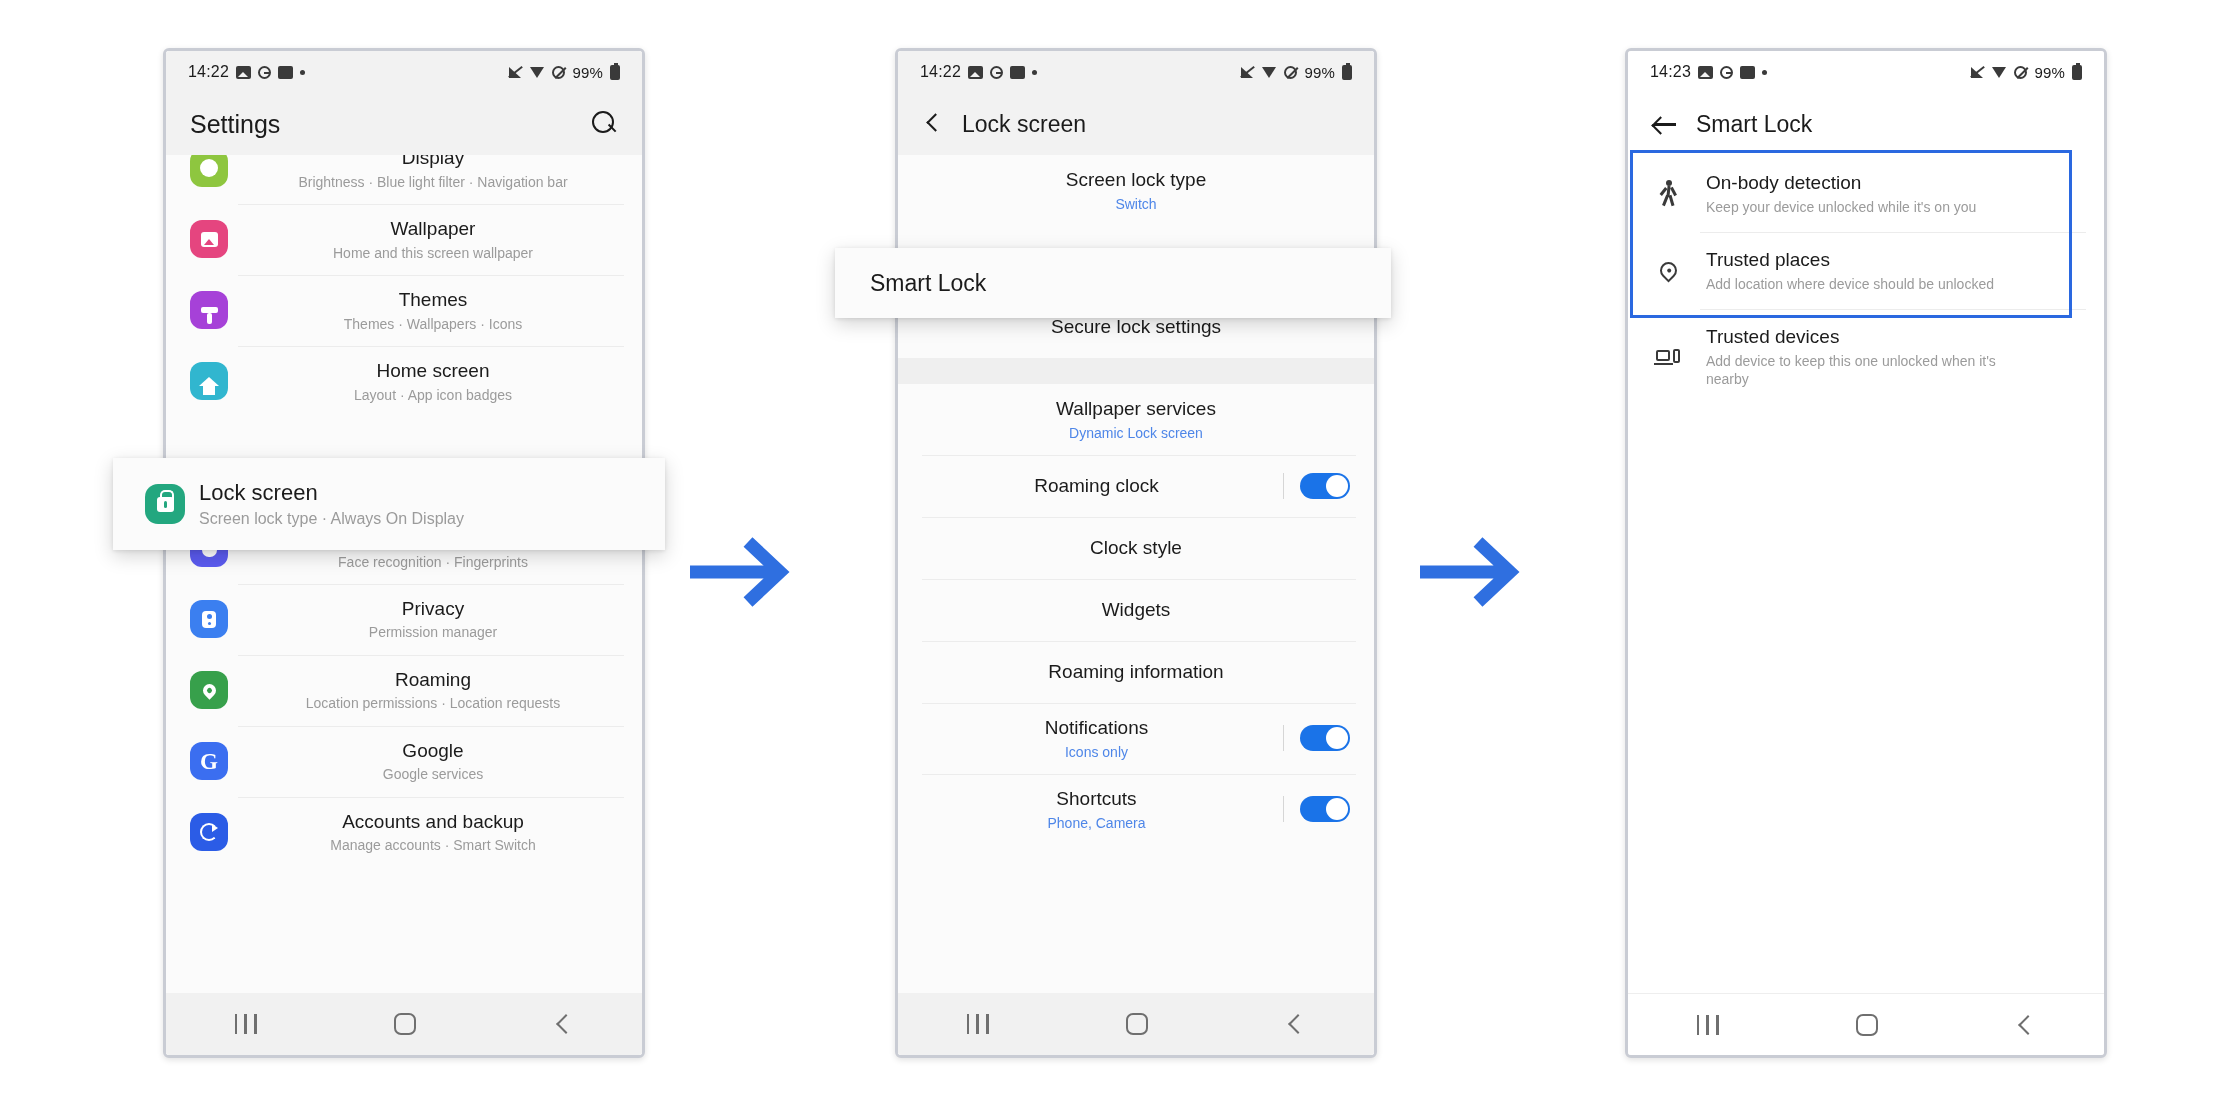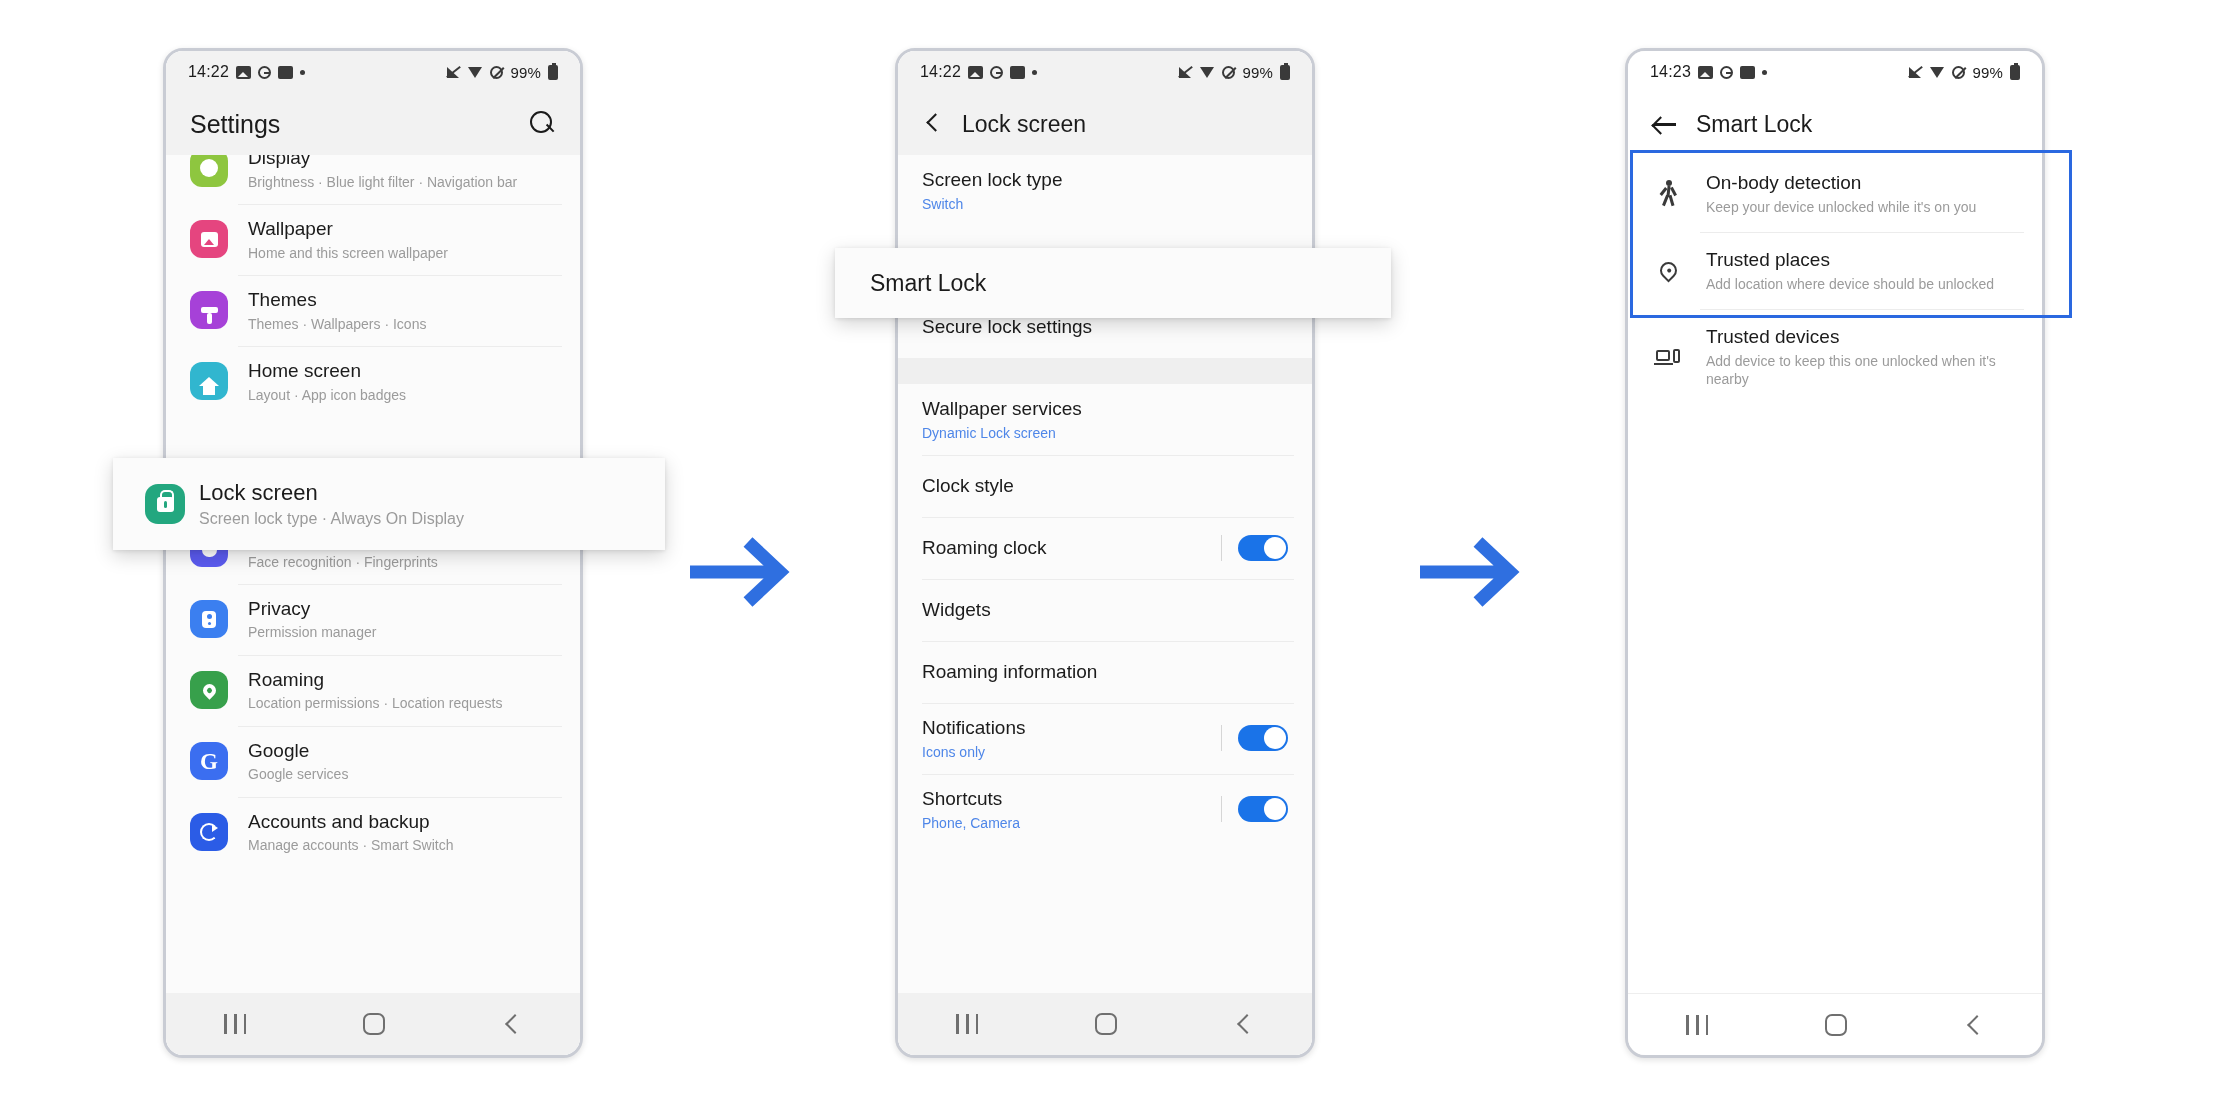--- a/index.html
+++ b/index.html
@@ -7,24 +7,24 @@
     width:2216px; height:1112px;
     background:#ffffff;
     font-family:"Liberation Sans", sans-serif;
     overflow:hidden;
   }
   .stage{ position:relative; width:2216px; height:1112px; }
 
   
   .phone{
     position:absolute;
-    width:420px; height:1010px;
+    width:482px; height:1010px;
     background:#ffffff;
     border:3px solid #c9ccd4;
-    border-radius:20px;
+    border-radius:6px;
     overflow:hidden;
     box-shadow:0 2px 6px rgba(0,0,0,.12);
   }
   #phone1{ left:163px; top:48px; }
   #phone2{ left:895px; top:48px; }
   #phone3{ left:1625px; top:48px; }
 
   .screen{ position:relative; width:100%; height:100%; background:#fbfbfb; display:flex; flex-direction:column; }
 
   
@@ -71,21 +71,21 @@
   .backarrow{ width:26px;height:22px; position:relative; flex:0 0 26px;}
   .backarrow:before{content:"";position:absolute;left:2px;top:10px;width:22px;height:2.6px;background:#1b1b1b;}
   .backarrow:after{content:"";position:absolute;left:2px;top:5.5px;width:11px;height:11px;border-left:2.6px solid #1b1b1b;border-bottom:2.6px solid #1b1b1b;transform:rotate(45deg);}
   .searchicon{ margin-left:auto; width:26px;height:26px;position:relative;}
   .searchicon:before{content:"";position:absolute;left:0;top:0;width:18px;height:18px;border:2.4px solid #1b1b1b;border-radius:50%;}
   .searchicon:after{content:"";position:absolute;left:15px;top:16px;width:10px;height:2.4px;background:#1b1b1b;transform:rotate(45deg);}
 
   
   .body{ flex:1 1 auto; overflow:hidden; background:#fbfbfb; position:relative; }
 
-  .group{ background:#fbfbfb; }
+  .group{ background:#fbfbfb;text-align:center; }
   .row{
     display:flex; align-items:center;
     padding:13px 24px;
     position:relative;
     min-height:62px;
   }
   .row + .row:before{
     content:""; position:absolute; left:72px; right:18px; top:0; height:1px; background:#ececec;
   }
   .row.noicon + .row.noicon:before{ left:24px; }
@@ -390,30 +390,30 @@
 
         <div class="group">
           <div class="row noicon">
             <span class="txt">
               <span class="t1" style="display:block">Wallpaper services</span>
               <span class="t2 blue" style="display:block">Dynamic Lock screen</span>
             </span>
           </div>
           <div class="row noicon">
             <span class="txt">
-              <span class="t1" style="display:block">Clock style</span>
-            </span>
-          </div>
-          <div class="row noicon">
-            <span class="txt">
               <span class="t1" style="display:block">Roaming clock</span>
             </span>
             <span class="tog-wrap">
               <span class="tog-div"></span>
               <span class="toggle"></span>
+            </span>
+          </div>
+          <div class="row noicon">
+            <span class="txt">
+              <span class="t1" style="display:block">Clock style</span>
             </span>
           </div>
           <div class="row noicon">
             <span class="txt">
               <span class="t1" style="display:block">Widgets</span>
             </span>
           </div>
           <div class="row noicon">
             <span class="txt">
               <span class="t1" style="display:block">Roaming information</span>

